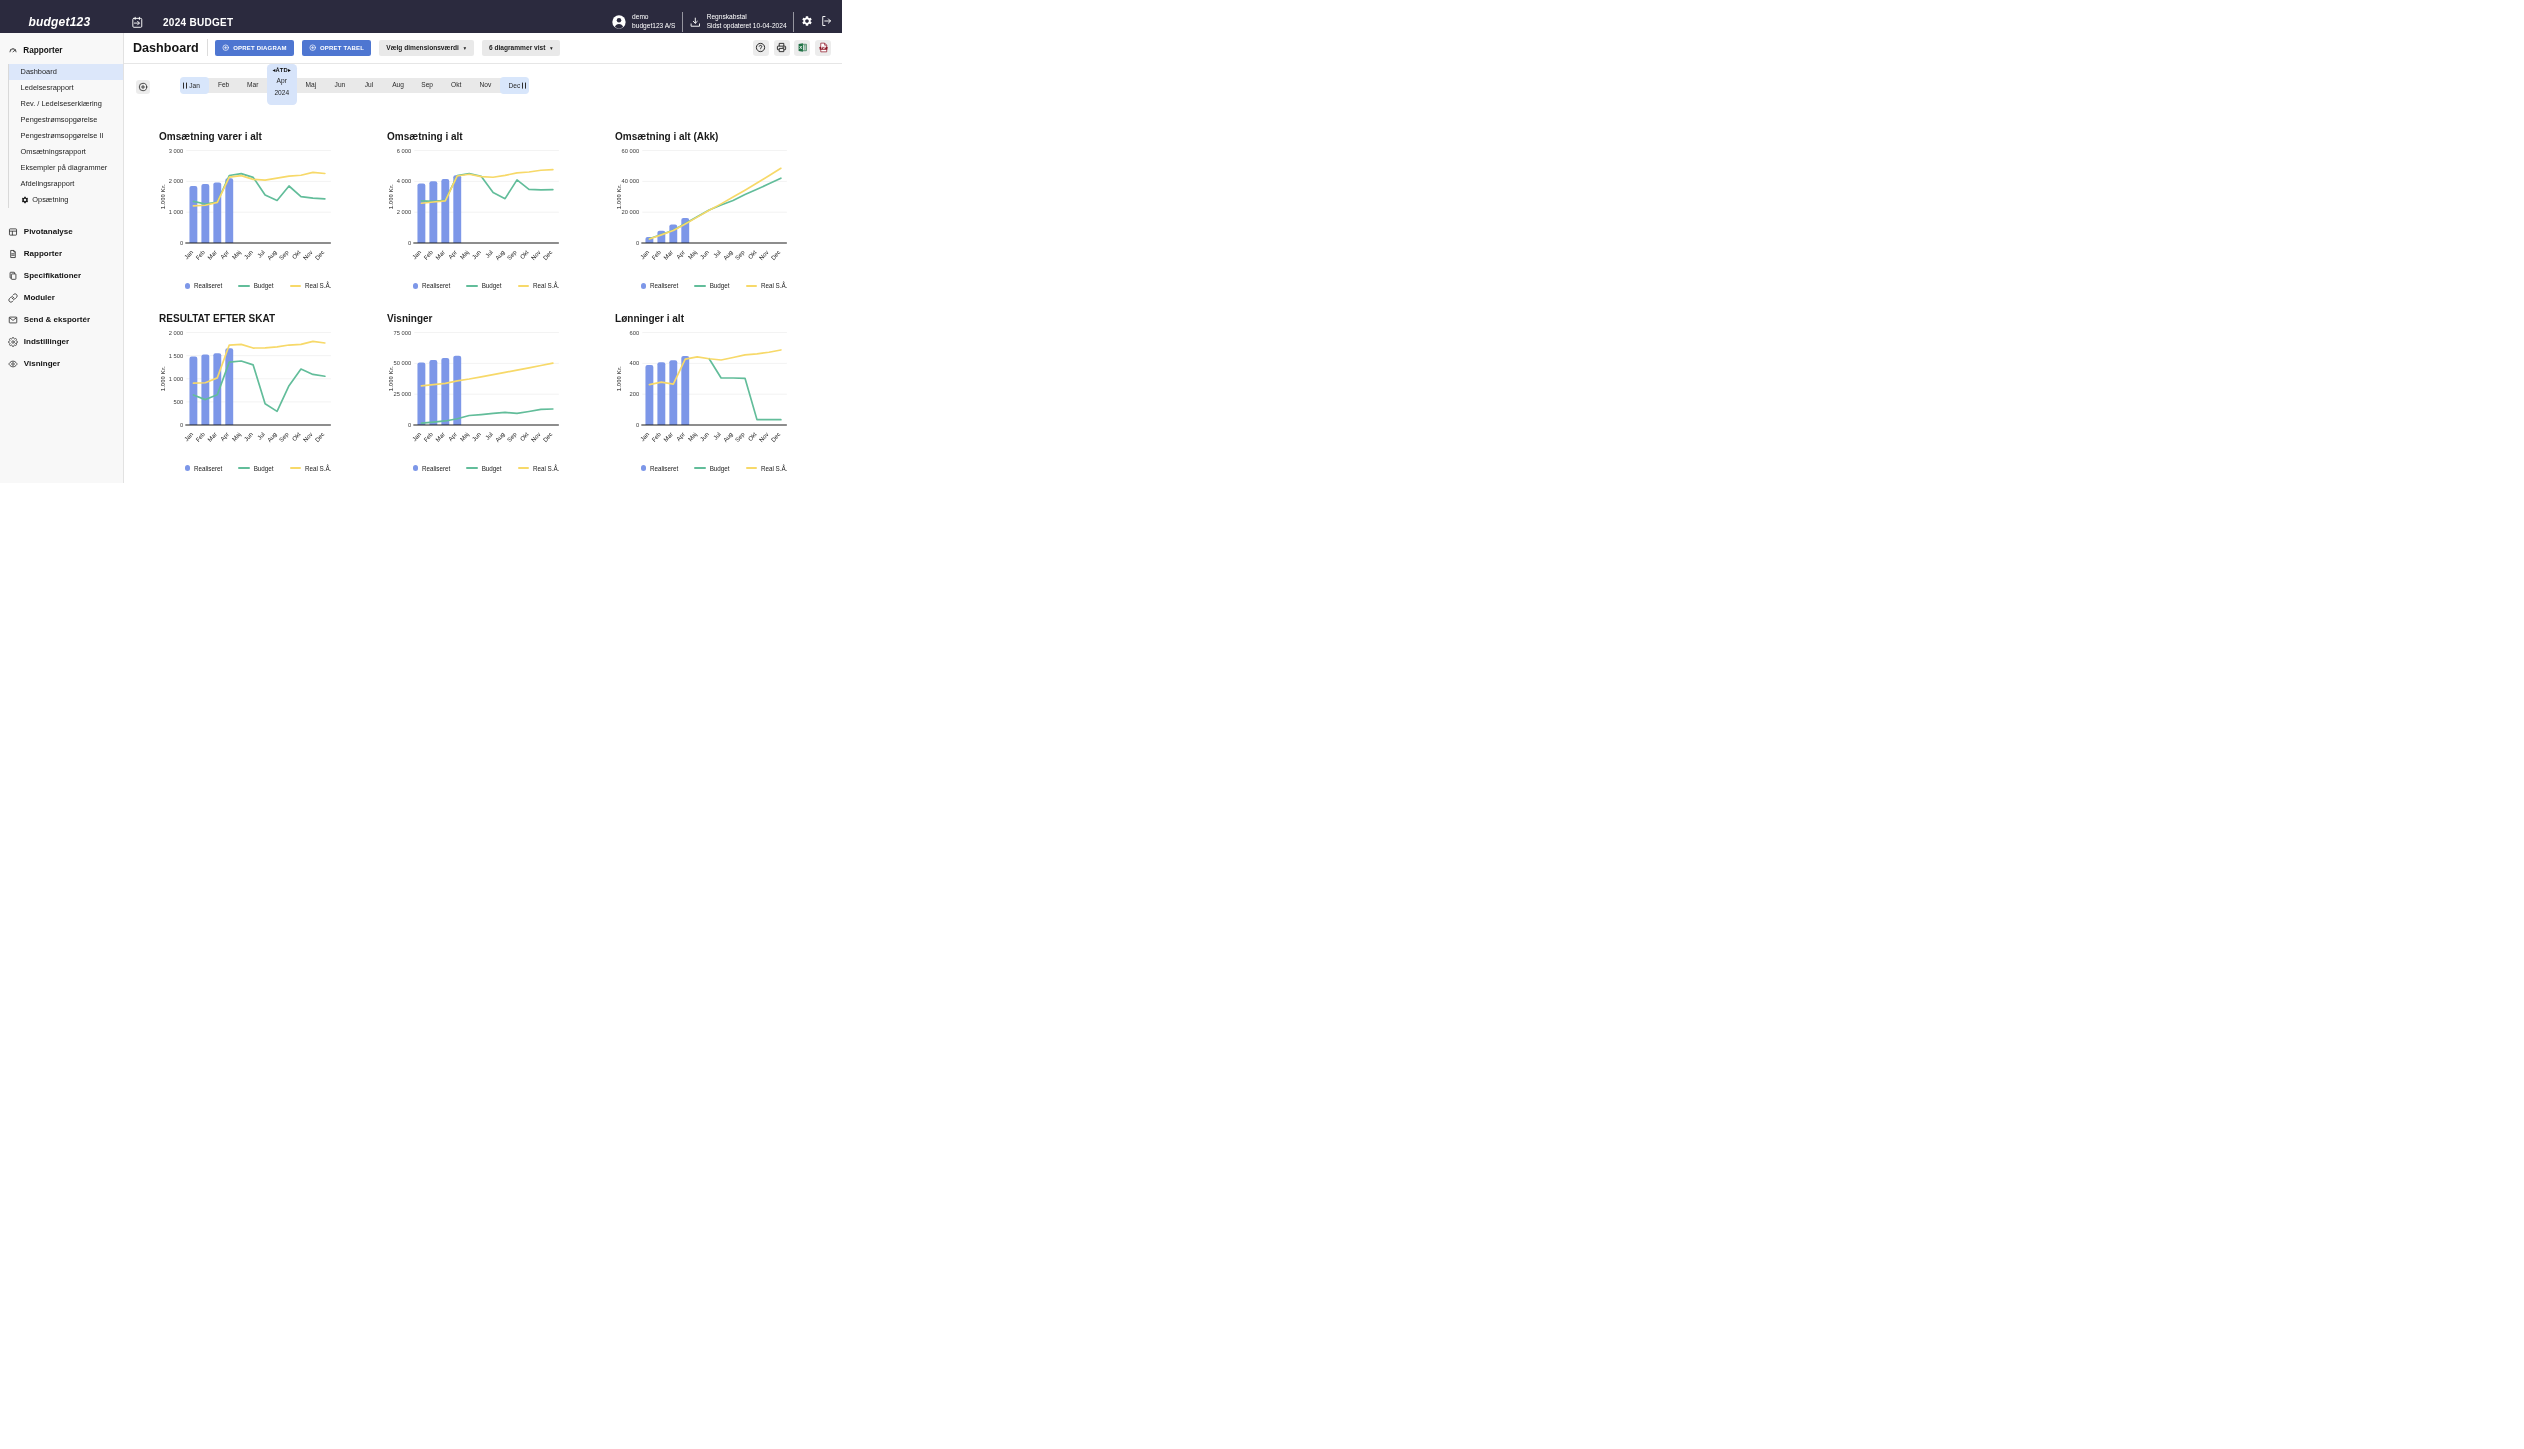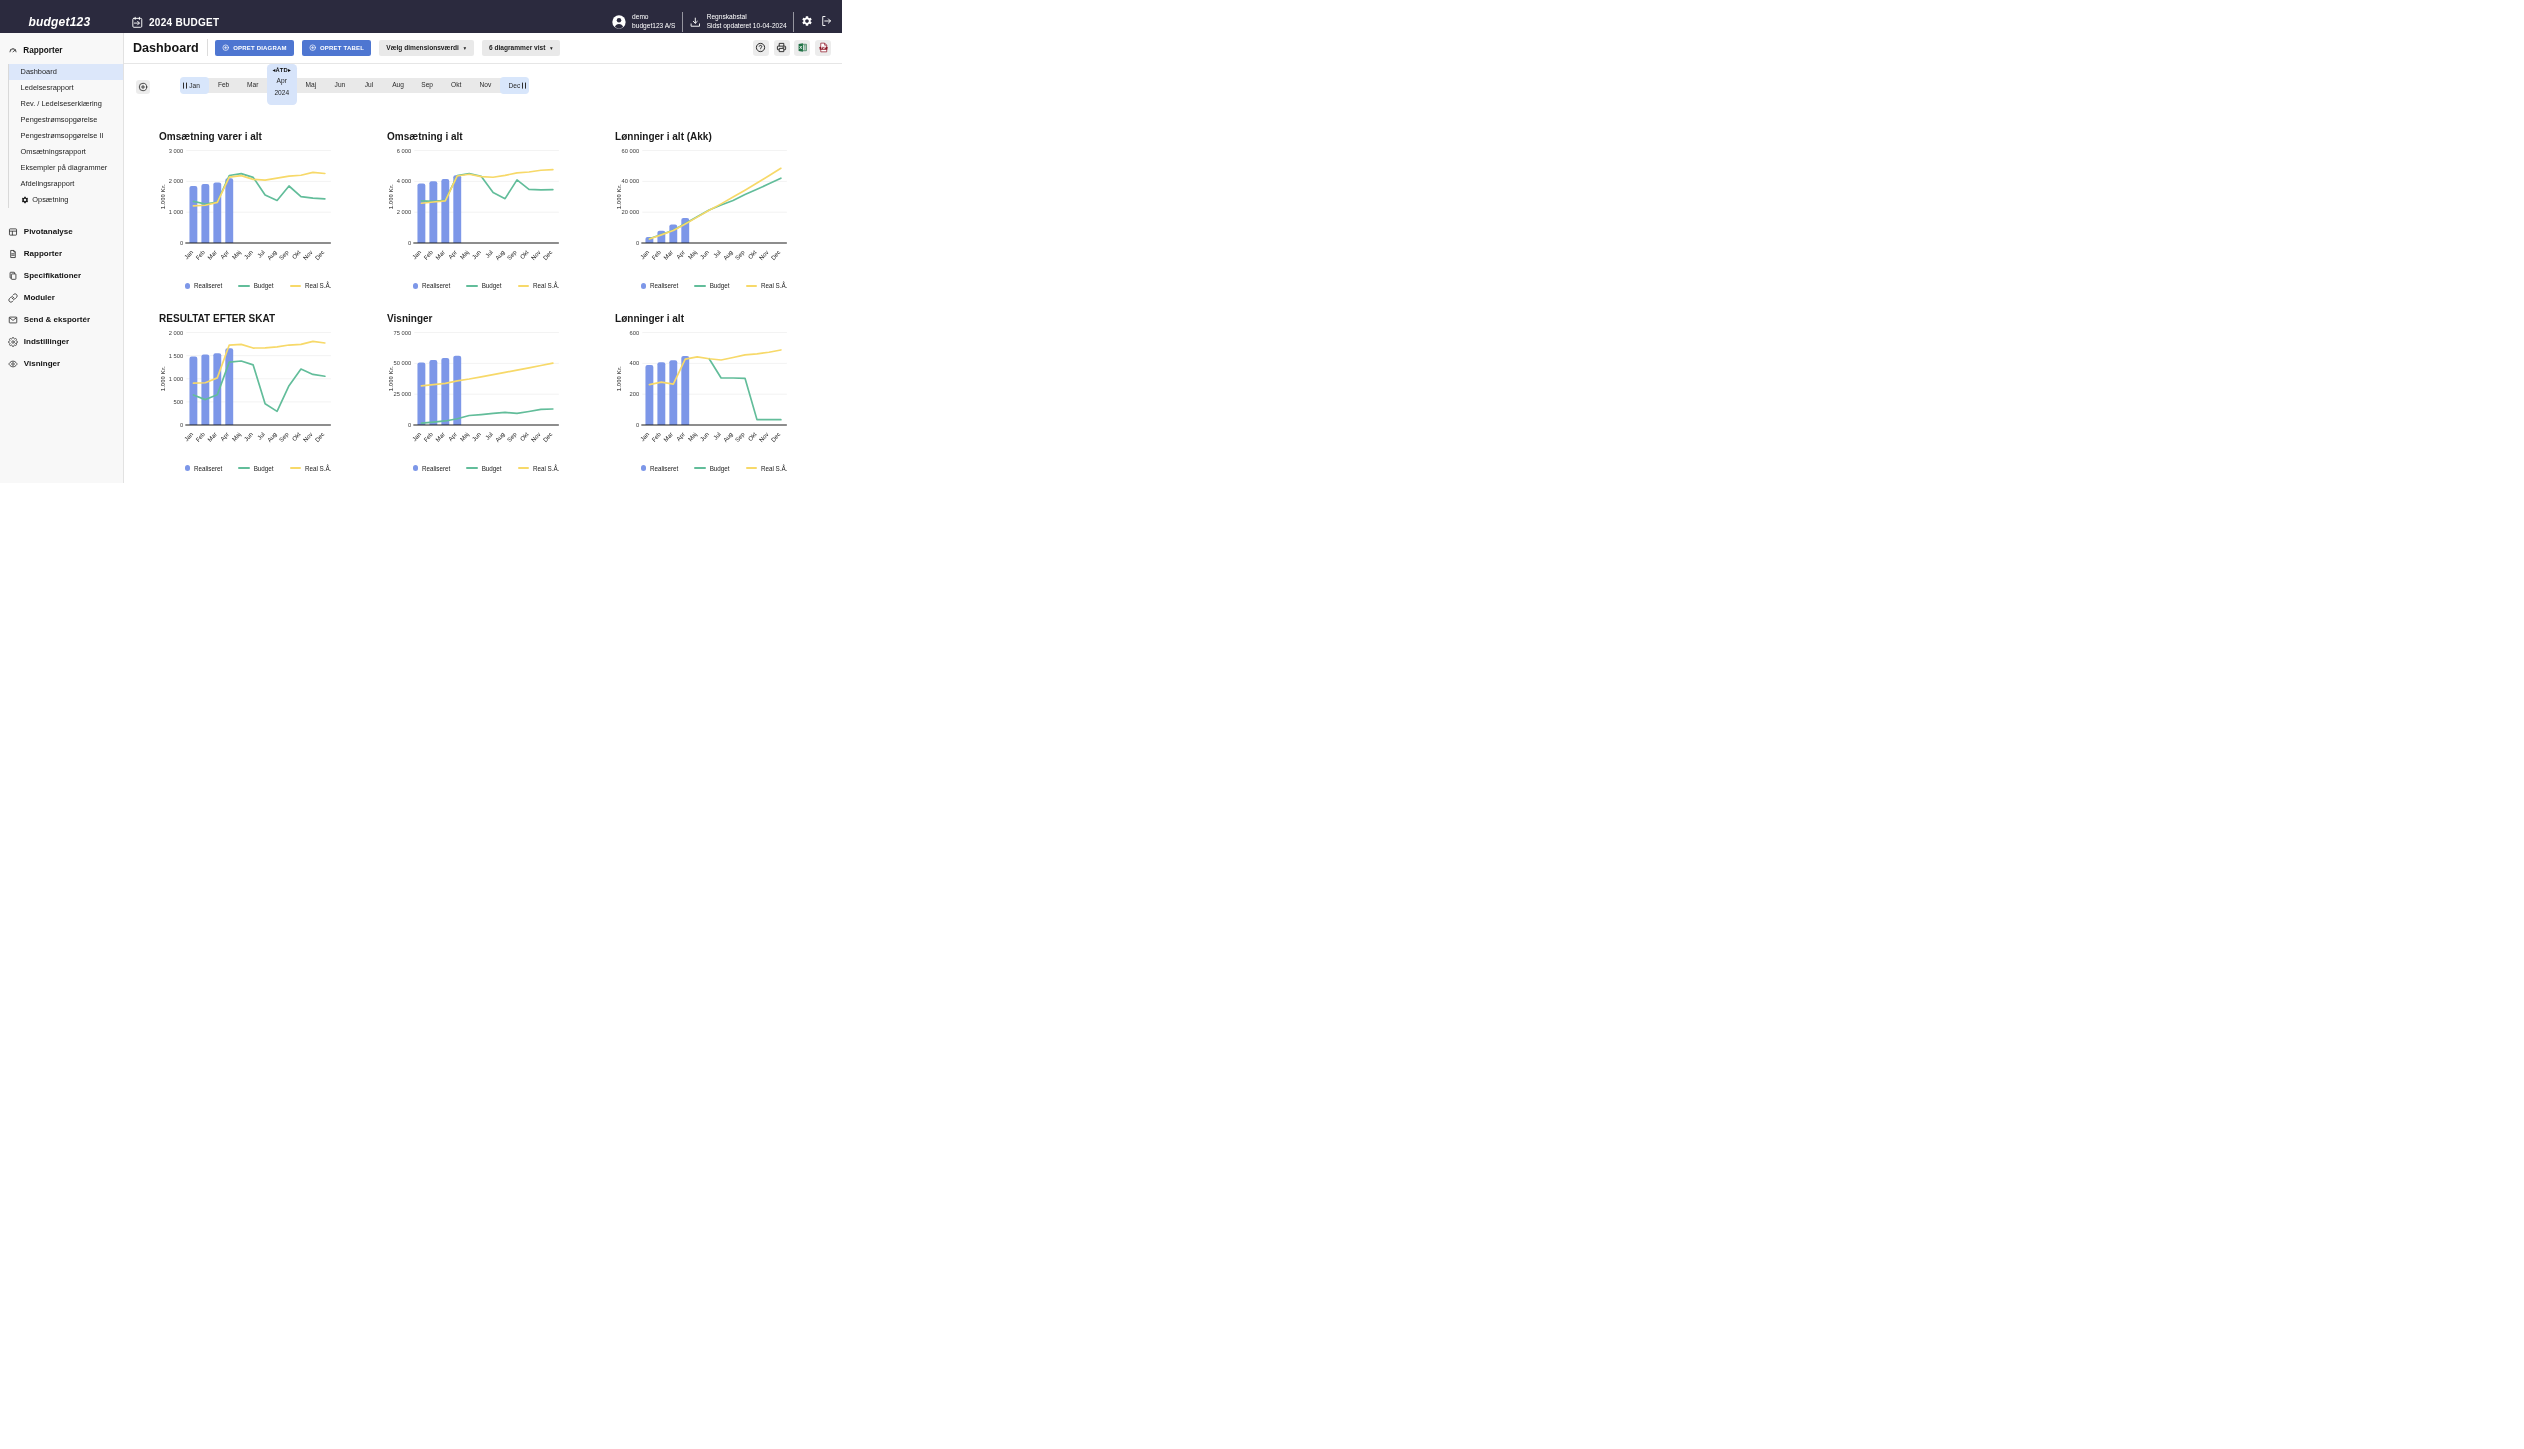--- a/index.html
+++ b/index.html
@@ -4,21 +4,21 @@
 <style>
   html,body{margin:0;padding:0}
   body{width:842px;height:483px;overflow:hidden;background:#fff;
        font-family:"Liberation Sans","DejaVu Sans",sans-serif;color:#1a1a1a;position:relative}
   .app{position:absolute;inset:0}
 
   
   .topbar{height:44px;background:#2b2a3e;display:flex;align-items:center;color:#fff}
   .logo{font-size:12px;font-weight:700;margin-left:28px;letter-spacing:0.2px}
   .logo .digits{padding-left:0.5px;font-style:italic}
-  .app-title{display:flex;align-items:center;gap:5px;margin-left:41px;font-size:10px;font-weight:700;letter-spacing:0.3px}
+  .app-title{display:flex;align-items:center;gap:19px;margin-left:41px;font-size:10px;font-weight:700;letter-spacing:0.3px}
   .ticon{width:12.6px;height:12.6px;display:inline-block}
   .ticon svg{width:100%;height:100%;display:block}
   .avatar{width:16px;height:16px}
   .top-right{margin-left:auto;display:flex;align-items:center;gap:6.8px;margin-right:10.5px}
   .top-group{display:flex;align-items:center;gap:4.7px;cursor:pointer}
   .two-line{font-size:6.6px;line-height:1.35;white-space:nowrap}
   .vdiv{width:0.5px;height:20px;background:rgba(255,255,255,.5)}
   .top-icon-btn{background:none;border:none;padding:0;cursor:pointer;color:#fff}
   .top-icon-btn .ticon{width:12px;height:12px}
 
@@ -439,21 +439,21 @@
             </span>
             <span class="legend-item">
               <span class="lline" style="background: rgb(98, 189, 154);"></span>
               <span>Budget</span>
             </span>
             <span class="legend-item">
               <span class="lline" style="background: rgb(247, 217, 105);"></span>
               <span>Real S.Å.</span>
             </span>
           </div></div>
-        <div class="chart-card"><h3>Lønninger i alt (Akk)</h3><svg viewBox="0 0 335 252" width="176" height="133">
+        <div class="chart-card"><h3>Omsætning i alt (Akk)</h3><svg viewBox="0 0 335 252" width="176" height="133">
             <text x="48" y="190" text-anchor="end" font-size="11" fill="#3c3c3c">0</text>
             <line x1="54" x2="329" y1="127.33333333333334" y2="127.33333333333334" stroke="#e7e7e7" stroke-width="1"></line>
             <text x="48" y="131.33333333333334" text-anchor="end" font-size="11" fill="#3c3c3c">20 000</text>
             <line x1="54" x2="329" y1="68.66666666666667" y2="68.66666666666667" stroke="#e7e7e7" stroke-width="1"></line>
             <text x="48" y="72.66666666666667" text-anchor="end" font-size="11" fill="#3c3c3c">40 000</text>
             <line x1="54" x2="329" y1="10" y2="10" stroke="#e7e7e7" stroke-width="1"></line>
             <text x="48" y="14" text-anchor="end" font-size="11" fill="#3c3c3c">60 000</text>
             <text x="13" y="98" text-anchor="middle" font-size="11.5" font-weight="bold" fill="#555" transform="rotate(-90 13 98)">1.000 Kr.</text>
             <path d="M59.875 186 L59.875 178.56 Q59.875 174.56 63.875 174.56 L70.875 174.56 Q74.875 174.56 74.875 178.56 L74.875 186 Z" fill="#7d97e8"></path>
             <path d="M82.625 186 L82.625 166.53333333333333 Q82.625 162.53333333333333 86.625 162.53333333333333 L93.625 162.53333333333333 Q97.625 162.53333333333333 97.625 166.53333333333333 L97.625 186 Z" fill="#7d97e8"></path>

